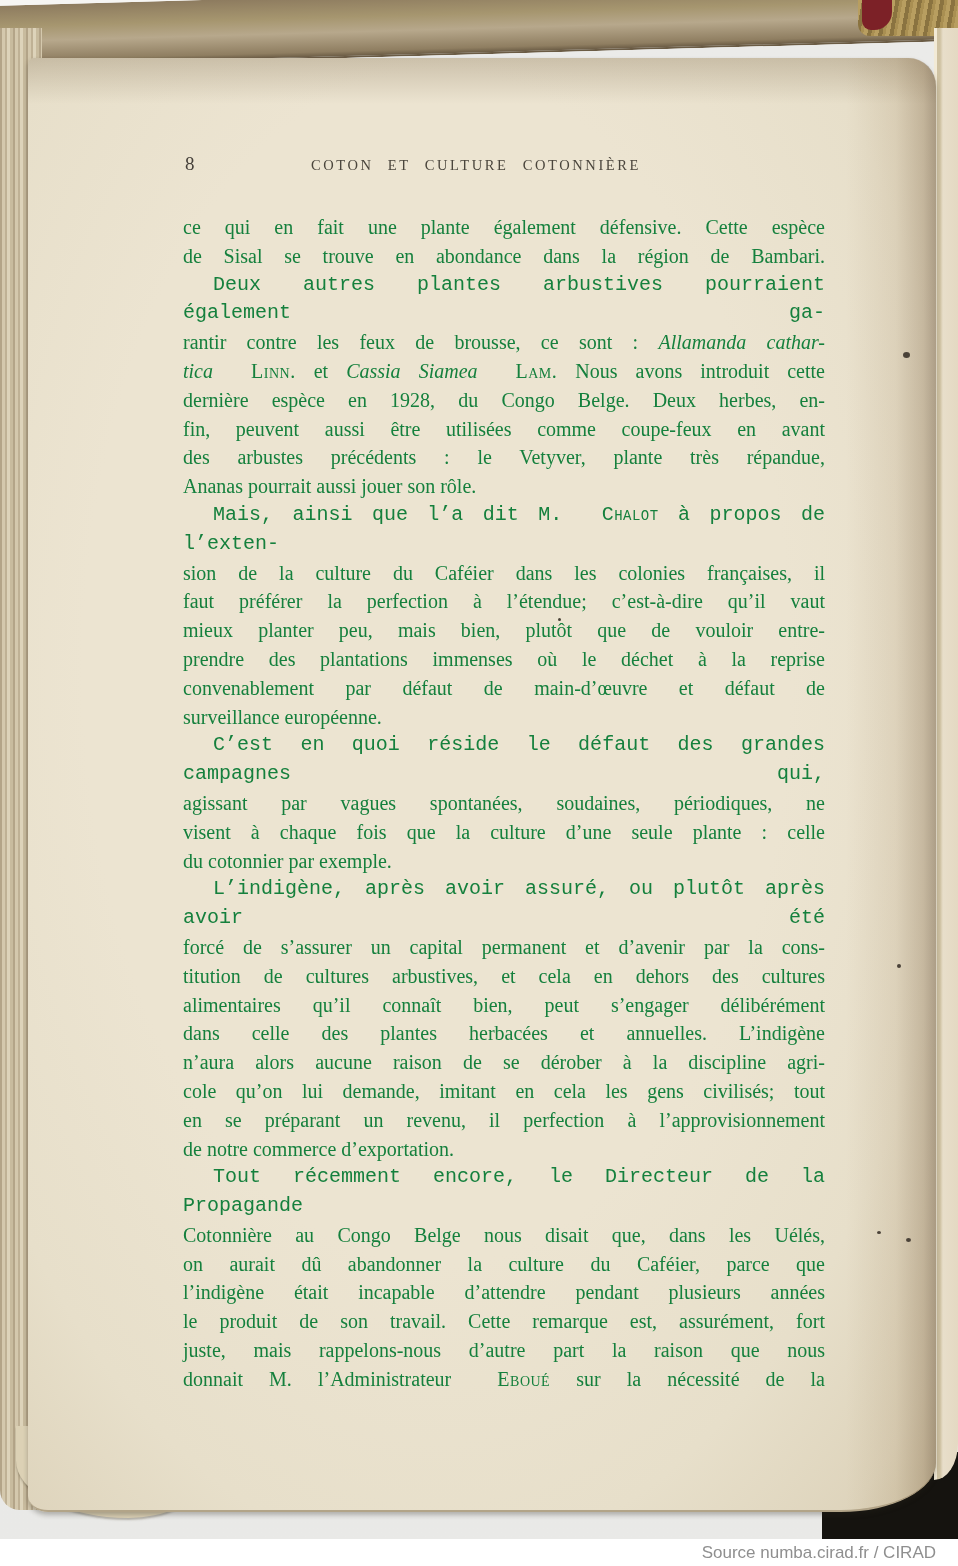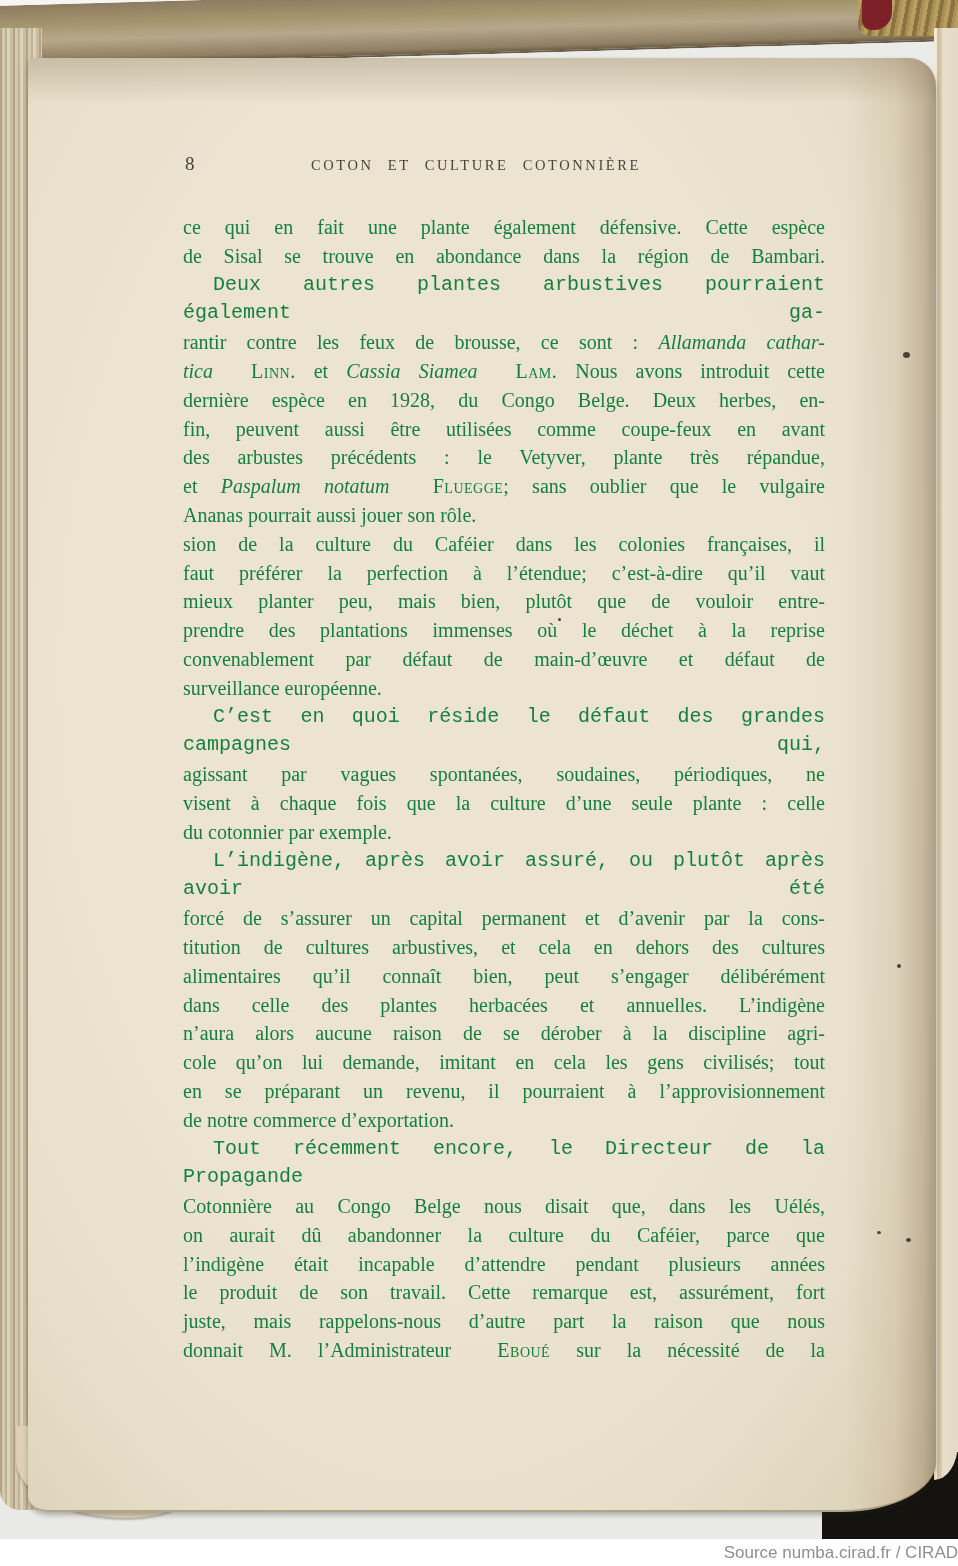--- a/index.html
+++ b/index.html
@@ -87,21 +87,21 @@
   .line.indent{text-indent:30px;font-family:Liberation Mono, monospace;}
   .i{font-style:italic;margin-top:36px;}
   .sc{font-variant:small-caps;letter-spacing:.5px;margin-left:20px;}
 
   
   .source-bar{
     position:absolute;left:0;bottom:0;width:958px;height:27px;background:#ffffff;
     z-index:10;
   }
   .source-text{
-    position:absolute;right:0;top:0;line-height:27px;font-size:17px;color:#8f8f8f;
+    position:absolute;right:22px;top:0;line-height:27px;font-size:17px;color:#8f8f8f;
     font-family:"Liberation Sans","DejaVu Sans",sans-serif;
   }
 </style>
 </head>
 <body>
 
 <div id="stage">
 
   <div class="black-corner"></div>
   <div class="top-edge-band"></div>
@@ -127,24 +127,24 @@
         <div class="line"><span>ce qui en fait une plante également défensive. Cette espèce</span></div>
         <div class="line"><span>de Sisal se trouve en abondance dans la région de Bambari.</span></div>
       </div>
       <div>
         <div class="line indent"><span>Deux autres plantes arbustives pourraient également ga-</span></div>
         <div class="line"><span>rantir contre les feux de brousse, ce sont : </span><span class="i">Allamanda cathar-</span></div>
         <div class="line"><span class="i">tica </span><span class="sc">Linn.</span><span> et </span><span class="i">Cassia Siamea </span><span class="sc">Lam.</span><span> Nous avons introduit cette</span></div>
         <div class="line"><span>dernière espèce en 1928, du Congo Belge. Deux herbes, en-</span></div>
         <div class="line"><span>fin, peuvent aussi être utilisées comme coupe-feux en avant</span></div>
         <div class="line"><span>des arbustes précédents : le Vetyver, plante très répandue,</span></div>
-        <div class="line"><span>et </span><span class="i">Paspalum notatum </span><span class="sc">Fluegge</span><span>; sans oublier que le vulgaire</span></div>
         <div class="line last"><span>Ananas pourrait aussi jouer son rôle.</span></div>
       </div>
       <div>
+        <div class="line indent"><span>Mais, ainsi que l’a dit M. </span><span class="sc">Chalot</span><span> à propos de l’exten-</span></div>
         <div class="line"><span>sion de la culture du Caféier dans les colonies françaises, il</span></div>
         <div class="line"><span>faut préférer la perfection à l’étendue; c’est-à-dire qu’il vaut</span></div>
         <div class="line"><span>mieux planter peu, mais bien, plutôt que de vouloir entre-</span></div>
         <div class="line"><span>prendre des plantations immenses où le déchet à la reprise</span></div>
         <div class="line"><span>convenablement par défaut de main-d’œuvre et défaut de</span></div>
         <div class="line last"><span>surveillance européenne.</span></div>
       </div>
       <div>
         <div class="line indent"><span>C’est en quoi réside le défaut des grandes campagnes qui,</span></div>
         <div class="line"><span>agissant par vagues spontanées, soudaines, périodiques, ne</span></div>
@@ -152,21 +152,21 @@
         <div class="line last"><span>du cotonnier par exemple.</span></div>
       </div>
       <div>
         <div class="line indent"><span>L’indigène, après avoir assuré, ou plutôt après avoir été</span></div>
         <div class="line"><span>forcé de s’assurer un capital permanent et d’avenir par la cons-</span></div>
         <div class="line"><span>titution de cultures arbustives, et cela en dehors des cultures</span></div>
         <div class="line"><span>alimentaires qu’il connaît bien, peut s’engager délibérément</span></div>
         <div class="line"><span>dans celle des plantes herbacées et annuelles. L’indigène</span></div>
         <div class="line"><span>n’aura alors aucune raison de se dérober à la discipline agri-</span></div>
         <div class="line"><span>cole qu’on lui demande, imitant en cela les gens civilisés; tout</span></div>
-        <div class="line"><span>en se préparant un revenu, il pourraient à l’approvisionnement</span></div>
+        <div class="line"><span>en se préparant un revenu, il perfection à l’approvisionnement</span></div>
         <div class="line last"><span>de notre commerce d’exportation.</span></div>
       </div>
       <div>
         <div class="line indent"><span>Tout récemment encore, le Directeur de la Propagande</span></div>
         <div class="line"><span>Cotonnière au Congo Belge nous disait que, dans les Uélés,</span></div>
         <div class="line"><span>on aurait dû abandonner la culture du Caféier, parce que</span></div>
         <div class="line"><span>l’indigène était incapable d’attendre pendant plusieurs années</span></div>
         <div class="line"><span>le produit de son travail. Cette remarque est, assurément, fort</span></div>
         <div class="line"><span>juste, mais rappelons-nous d’autre part la raison que nous</span></div>
         <div class="line"><span>donnait M. l’Administrateur </span><span class="sc">Eboué</span><span> sur la nécessité de la</span></div>

